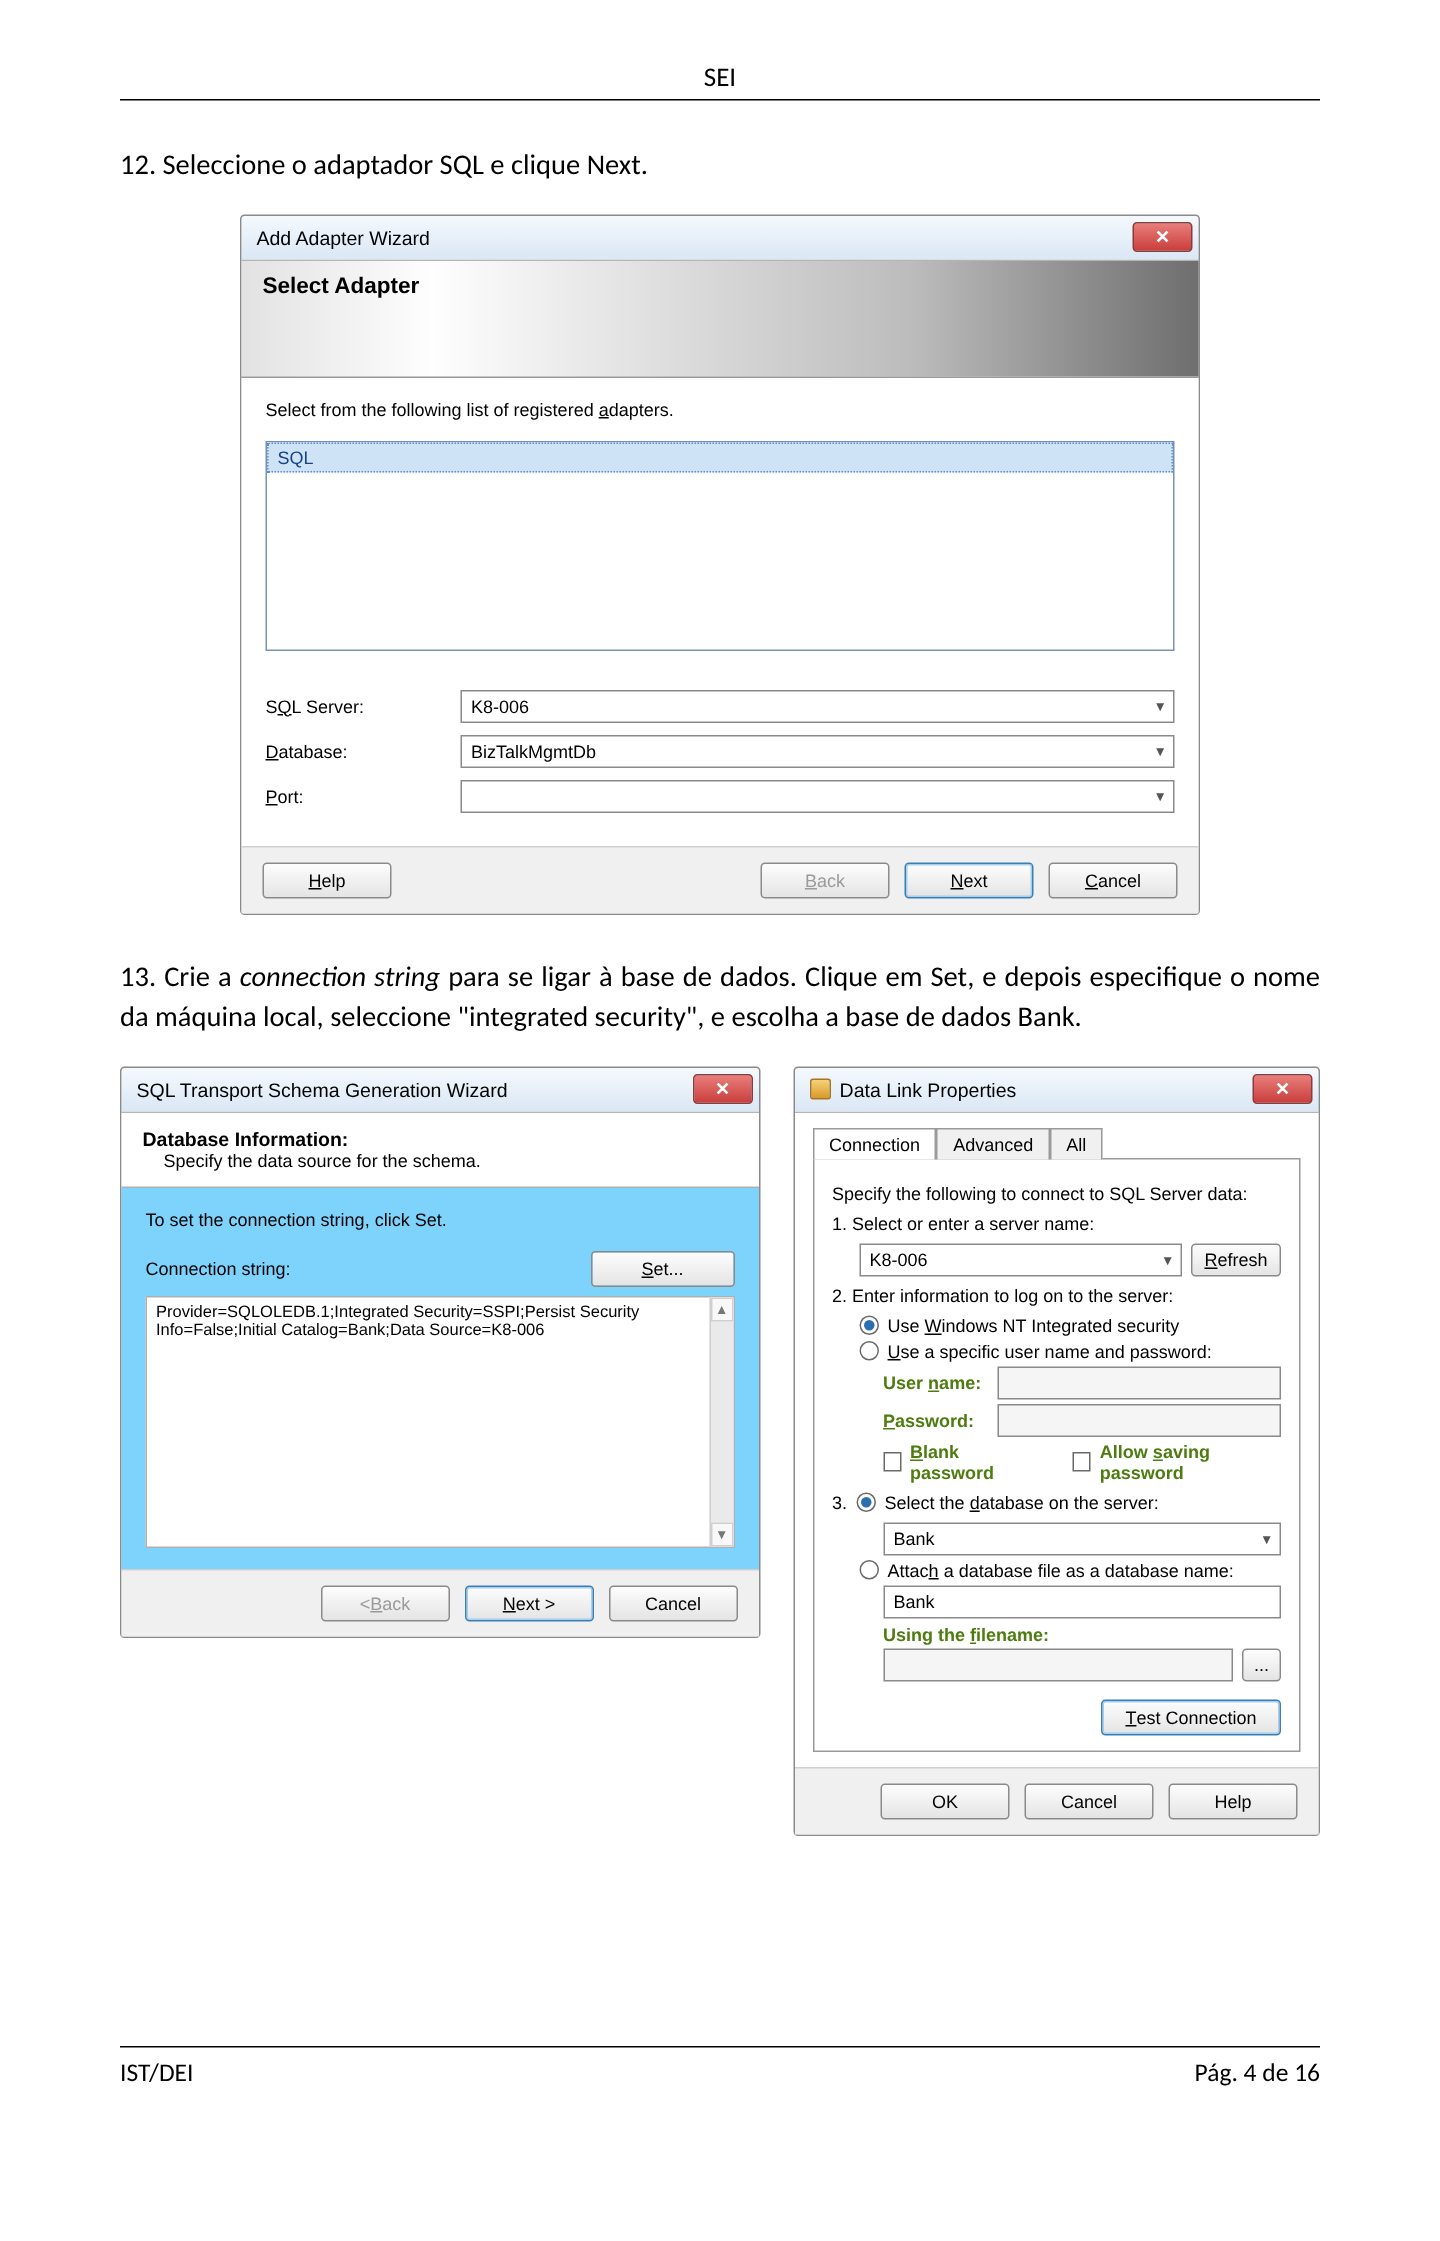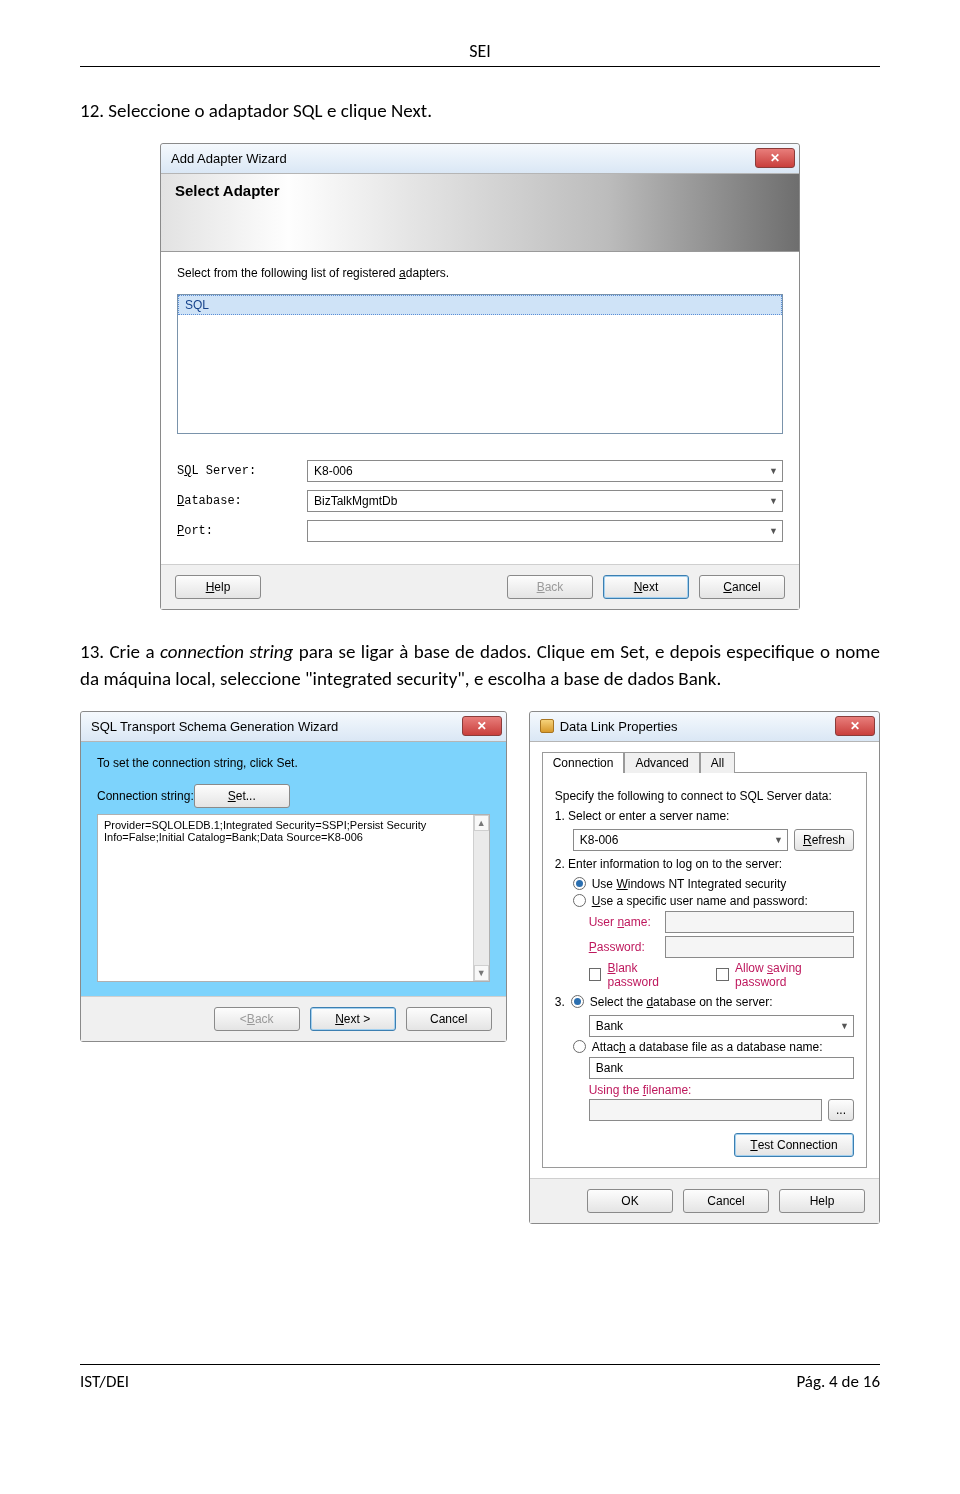--- a/index.html
+++ b/index.html
@@ -83,21 +83,21 @@
     margin-top: 14px;
     padding: 0;
   }
   .listbox .sel {
     background: #cfe3f7;
     color: #15428b;
     padding: 2px 6px;
     border: 1px dotted #5c8fd6;
   }
   .form-row { display: flex; align-items: center; margin: 8px 0; }
-  .form-row label { width: 130px; font-family: Liberation Mono, monospace; }
+  .form-row label { width: 130px; }
   .underline { text-decoration: underline; }
   .combo {
     flex: 1;
     height: 22px;
     border: 1px solid #8a8a8a;
     background: #fff;
     display: flex; align-items: center; justify-content: space-between;
     padding: 0 4px 0 6px;
     font-size: 12px;
   }
@@ -170,21 +170,21 @@
     background:#f0f0f0;
   }
   .tab.active { background:#fff; }
   .tabpanel { border:1px solid #9a9a9a; padding:10px 12px; }
   .num-item { margin:6px 0; font-size:12px;}
   .radio-row{ display:flex; align-items:center; gap:6px; margin:3px 0 3px 18px;}
   .chk-row{ display:flex; align-items:center; gap:6px; margin:3px 0 3px 34px;}
   .radio,.chk{ width:13px; height:13px; border:1px solid #6a6a6a; background:#fff; display:inline-flex; align-items:center; justify-content:center; font-size:9px;}
   .radio{ border-radius:50%; }
   .radio .dot{ width:7px;height:7px;border-radius:50%;background:#2b6fb0; }
-  .disabled-txt{ color:#be185d; }
+  .disabled-txt{ color:#4d7c0f;font-weight:bold; }
   .inline-row{ display:flex; align-items:center; gap:6px; }
   .mini-btn{
     height:22px;border:1px solid #8a8a8a;border-radius:3px;
     background:linear-gradient(#fdfdfd,#e4e4e4);
     font-size:12px; padding:0 8px; display:inline-flex;align-items:center;justify-content:center;
   }
   .browse-btn{width:26px;padding:0;}
 </style>
 </head>
 <body>
@@ -266,23 +266,27 @@
 
   <div class="two-col">
 
     <div class="win" style="width:430px;">
       <div class="titlebar">
         <span class="title">SQL Transport Schema Generation Wizard</span>
         <div class="close-btn">
             <span>✕</span>
           </div>
       </div>
+      <div class="plain-banner">
+        <div class="b-title">Database Information:</div>
+        <div class="b-sub">Specify the data source for the schema.</div>
+      </div>
       <div class="win-body gray">
         <div style="font-size:12px;margin-bottom:14px">To set the connection string, click Set.</div>
-        <div style="display:flex;align-items:center;margin-bottom:6px">
+        <div style="display:flex;justify-content:space-between;align-items:center;margin-bottom:6px">
           <span>Connection string:</span>
           <div class="btn" style="min-width:96px">
               <span class="underline">S</span>
               <span>et...</span>
             </div>
         </div>
         <div class="scroll-area">
           <div style="padding-right:18px">Provider=SQLOLEDB.1;Integrated Security=SSPI;Persist Security Info=False;Initial Catalog=Bank;Data Source=K8-006</div>
           <div class="sbar">
             <div class="up">▲</div>

